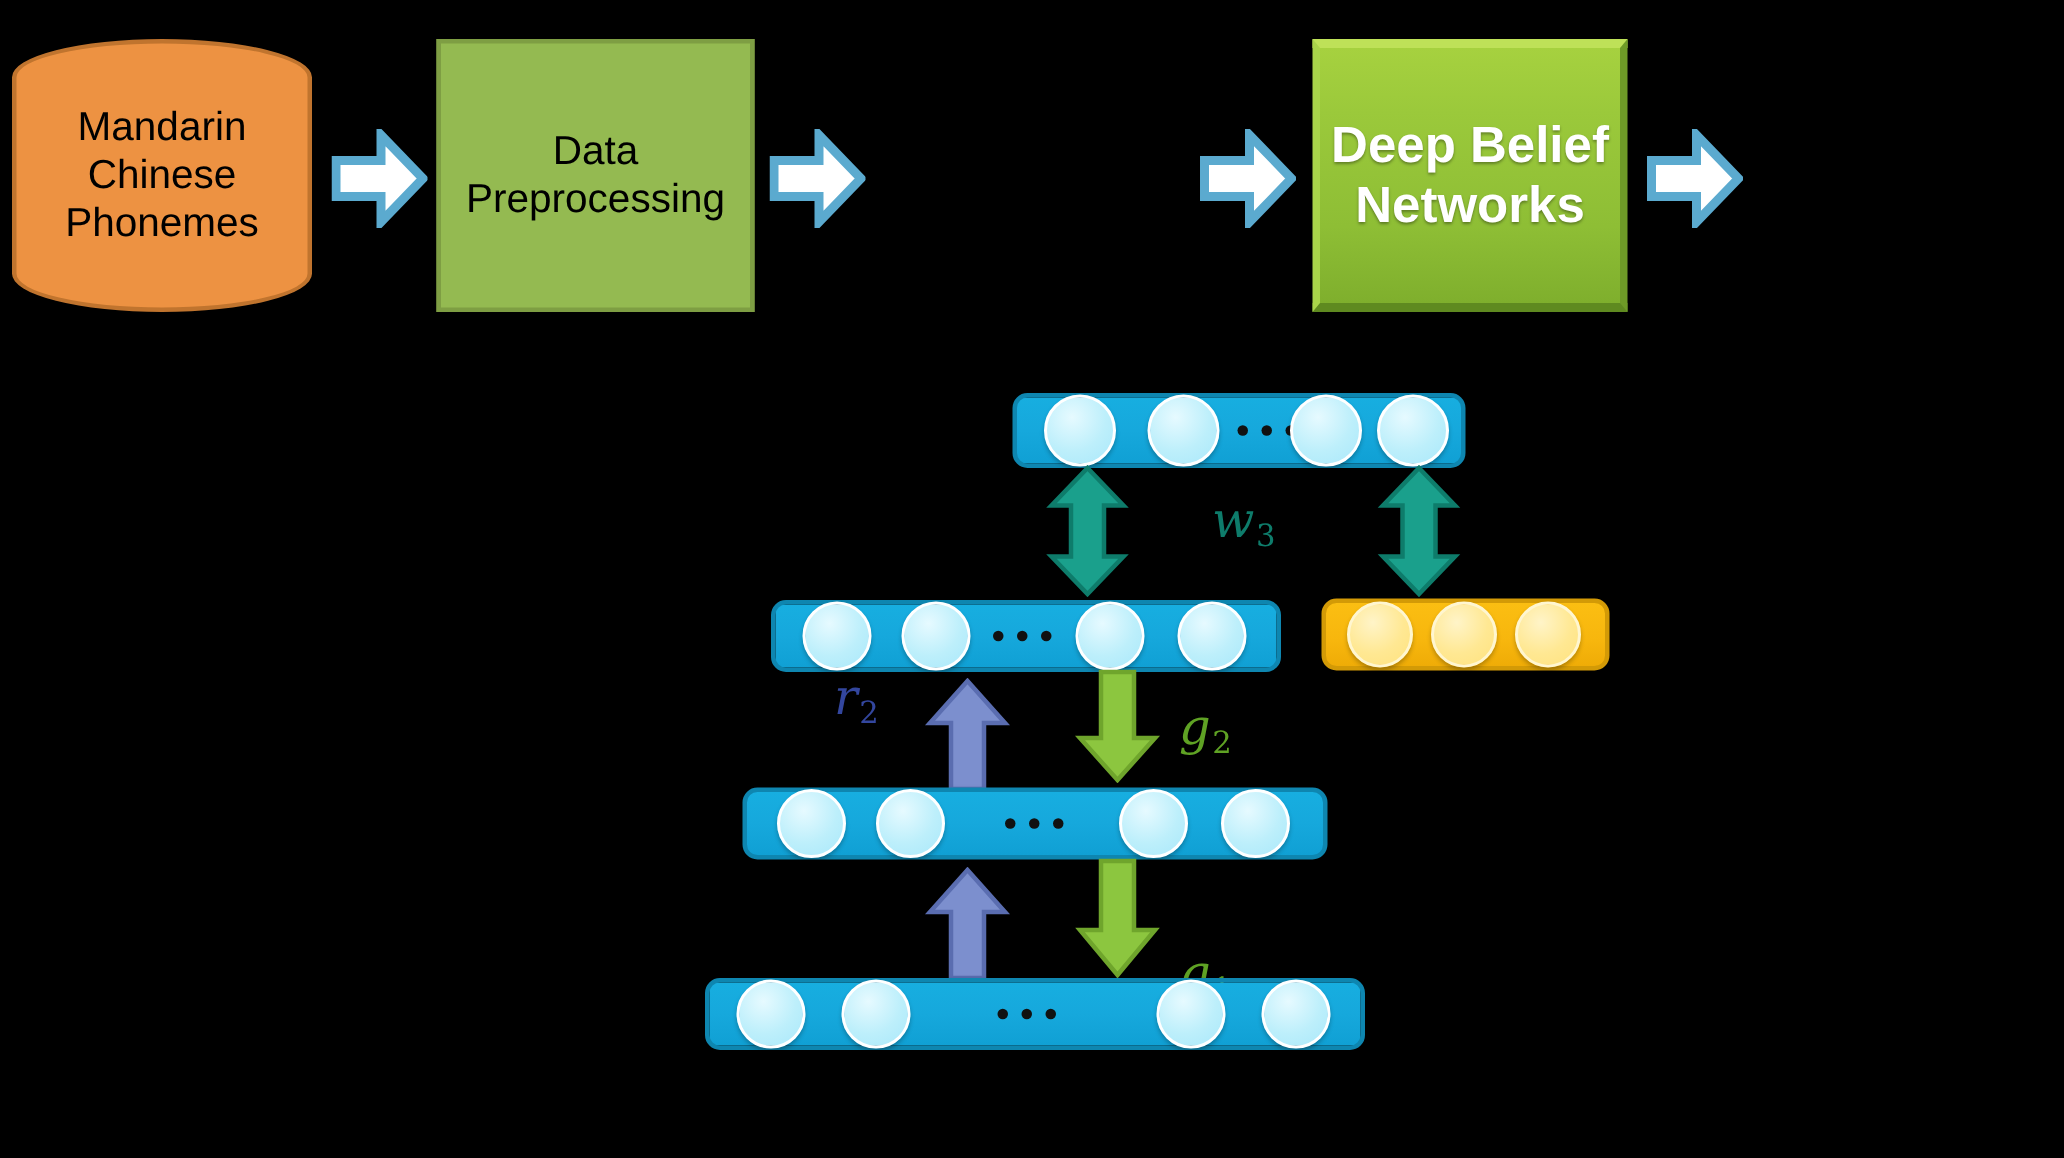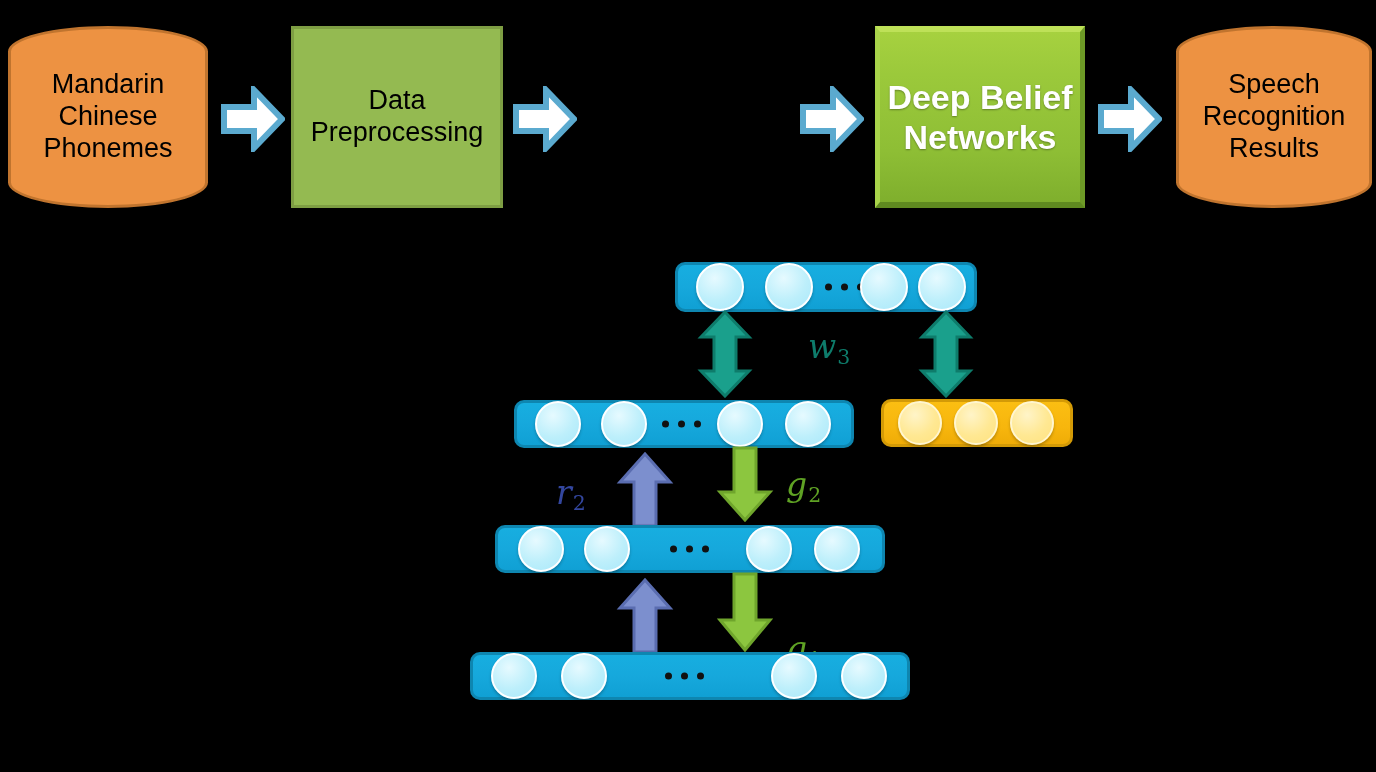--- a/index.html
+++ b/index.html
@@ -152,23 +152,20 @@
   <div class="pipe-node node-bevel" style="left:875px; top:26px; width:210px; height:182px;">
     <span class="pipe-label">Deep Belief<br>Networks</span>
   </div>
 
   <div class="chevron" style="left:1098px; top:86px; width:64px; height:66px;">
     <svg width="64" height="66" viewBox="0 0 64 66">
       <polygon points="3,21 33,21 33,4 61,33 33,62 33,45 3,45" fill="#FFFFFF" stroke="#5BAACF" stroke-width="6" stroke-linejoin="miter"></polygon>
     </svg>
   </div>
 
-  <div class="pipe-node node-terminator" style="left:1176px; top:26px; width:196px; height:182px;">
-    <span class="pipe-label">Speech<br>Recognition<br>Results</span>
-  </div>
 
   <div class="layer layer-blue" style="left:675px; top:262px; width:302px; height:50px;">
     <span class="unit unit-blue" style="left:18px; width:48px; height:48px;"></span>
     <span class="unit unit-blue" style="left:87px; width:48px; height:48px;"></span>
     <span class="ellipsis" style="left:147px;">
       <i></i>
         <i></i>
         <i></i>
     </span>
     <span class="unit unit-blue" style="left:182px; width:48px; height:48px;"></span>
@@ -208,21 +205,21 @@
     <span class="unit unit-yellow" style="left:70px; width:44px; height:44px;"></span>
     <span class="unit unit-yellow" style="left:126px; width:44px; height:44px;"></span>
   </div>
 
   <div class="dbn-arrow" style="left:616px; top:452px; width:58px; height:76px;">
     <svg width="58" height="76" viewBox="0 0 58 76">
       <polygon points="29,2 54,30 40,30 40,74 18,74 18,30 4,30" fill="#7C8FCE" stroke="#5A6DB0" stroke-width="3" stroke-linejoin="miter"></polygon>
     </svg>
   </div>
 
-  <div class="mlabel lab-r" style="left:556px; top:476px;">
+  <div class="mlabel lab-r" style="left:556px; top:448px;">
     <span>r</span><sub>2</sub>
   </div>
 
   <div class="dbn-arrow" style="left:716px; top:446px; width:58px; height:76px;">
     <svg width="58" height="76" viewBox="0 0 58 76">
       <polygon points="29,74 54,46 40,46 40,2 18,2 18,46 4,46" fill="#8CC63F" stroke="#6FA52C" stroke-width="3" stroke-linejoin="miter"></polygon>
     </svg>
   </div>
 
   <div class="mlabel lab-g" style="left:786px; top:468px;">

